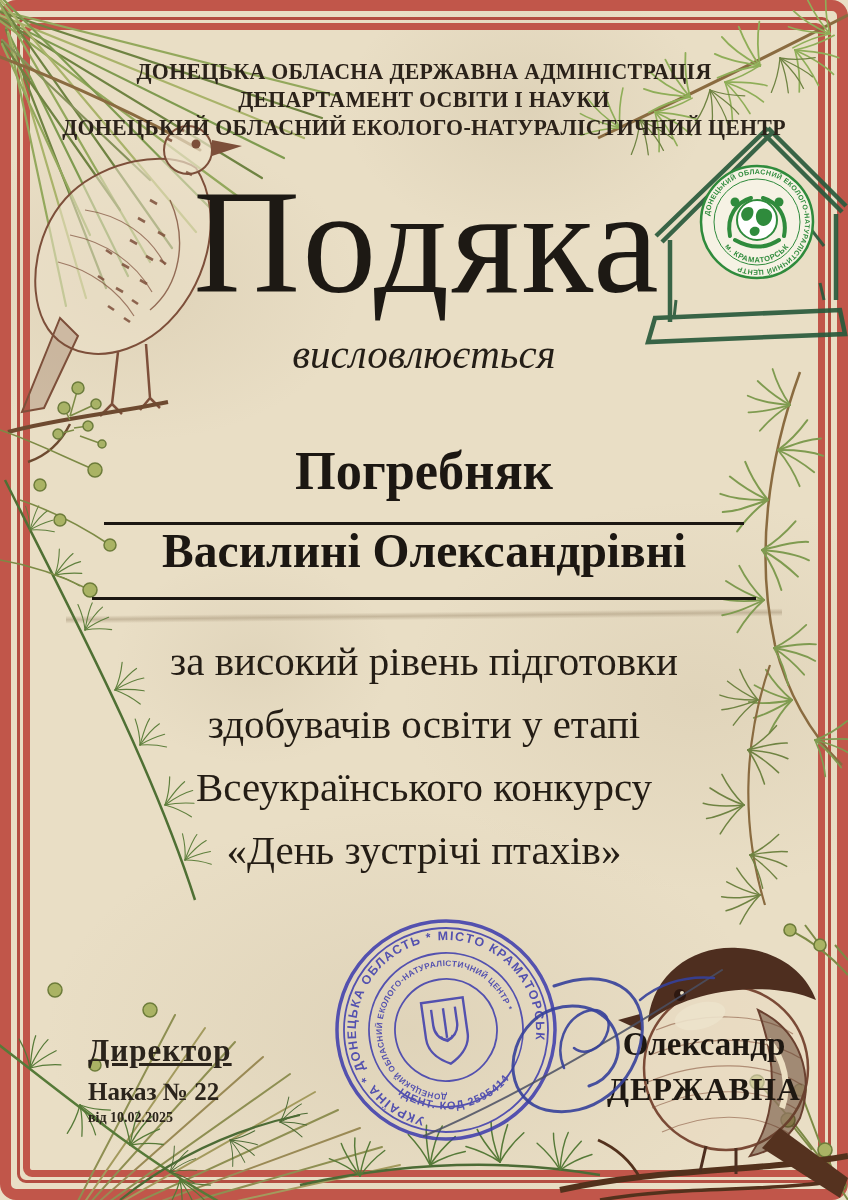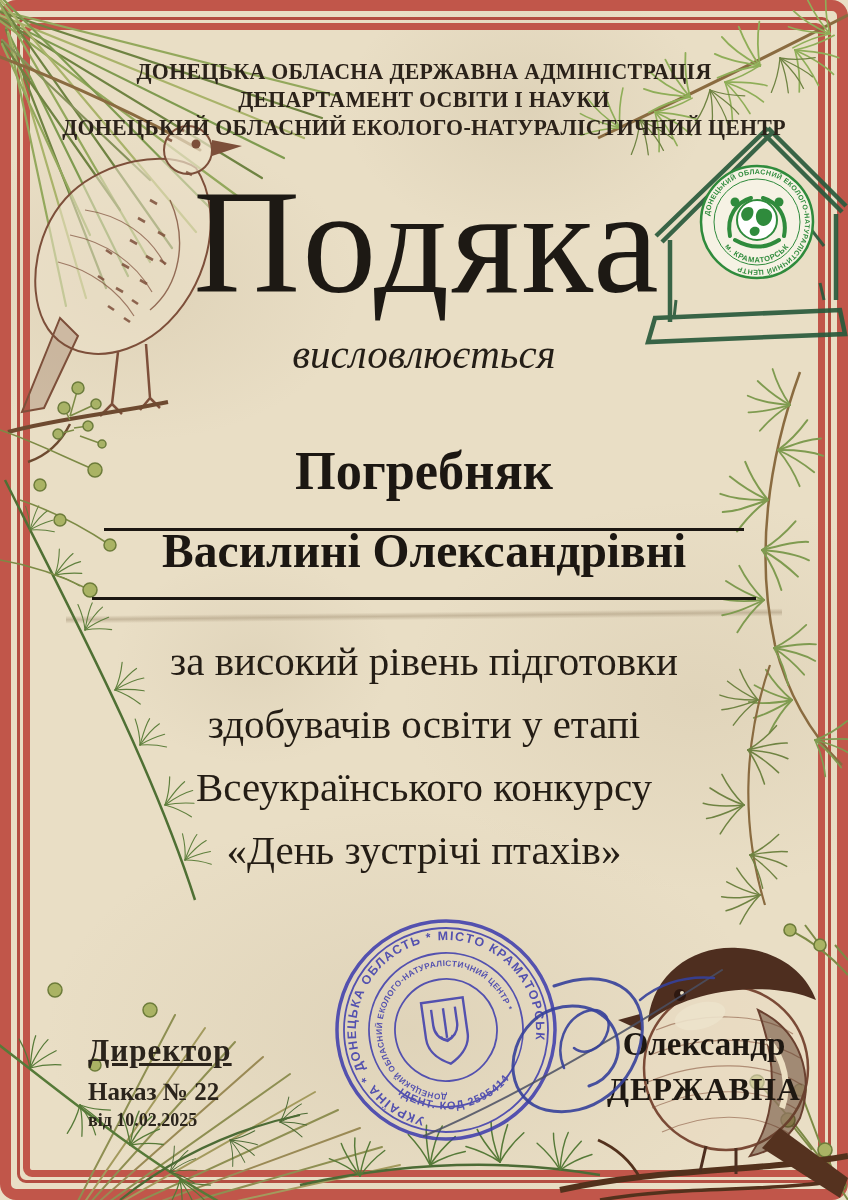--- a/index.html
+++ b/index.html
@@ -25,29 +25,29 @@
   .content{position:absolute;inset:0;z-index:5;}
   .hdr{position:absolute;left:0;right:0;top:30px;text-align:center;font-weight:bold;
     color:#2b221a;line-height:28px;margin-top:28px;}
   .hdr div{transform:scaleX(.95);transform-origin:center;font-size:23px;letter-spacing:.3px;}
   .title{position:absolute;left:0;right:0;top:168px;text-align:center;
     font-size:148px;font-weight:normal;line-height:1;color:#1d1914;letter-spacing:2px;padding-left:6px;}
   .subtitle{position:absolute;left:0;right:0;top:330px;text-align:center;
     font-style:italic;font-size:41px;color:#241e17;}
   .nameline{position:absolute;text-align:center;font-weight:bold;color:#1c1712;
     border-bottom:3px solid #1c1712;}
-  .name1{left:104px;width:640px;top:440px;font-size:54px;padding-bottom:26px;}
+  .name1{left:104px;width:640px;top:440px;font-size:54px;padding-bottom:20px;}
   .name2{left:92px;width:664px;top:522px;font-size:49px;padding-bottom:18px;}
   .nameline span{display:inline-block;transform:scaleX(.97);transform-origin:center;}
   .body{position:absolute;left:60px;right:60px;top:630px;text-align:center;
     font-size:41px;line-height:63px;color:#241d15;}
   .dirblock{position:absolute;left:88px;top:1033px;color:#2b241c;}
   .dirblock .l1{font-size:31px;font-weight:bold;letter-spacing:1px;text-decoration:underline;}
   .dirblock .l2{font-size:25px;font-weight:bold;margin-top:9px;}
-  .dirblock .l3{font-size:18px;font-weight:bold;margin-top:4px;}
+  .dirblock .l3{font-size:14px;font-weight:bold;margin-top:4px;}
   .signerblock{position:absolute;left:586px;width:236px;top:1026px;text-align:center;
     color:#1e1812;font-weight:bold;}
   .signerblock .fn{font-size:33px;}
   .signerblock .ln{font-size:32px;margin-top:8px;letter-spacing:1px;}
   .stamp{position:absolute;left:330px;top:914px;width:232px;height:232px;z-index:6;
     transform:rotate(-8deg);opacity:.85;}
   .sig{position:absolute;left:404px;top:948px;width:340px;height:210px;z-index:7;}
 </style>
 </head>
 <body>

